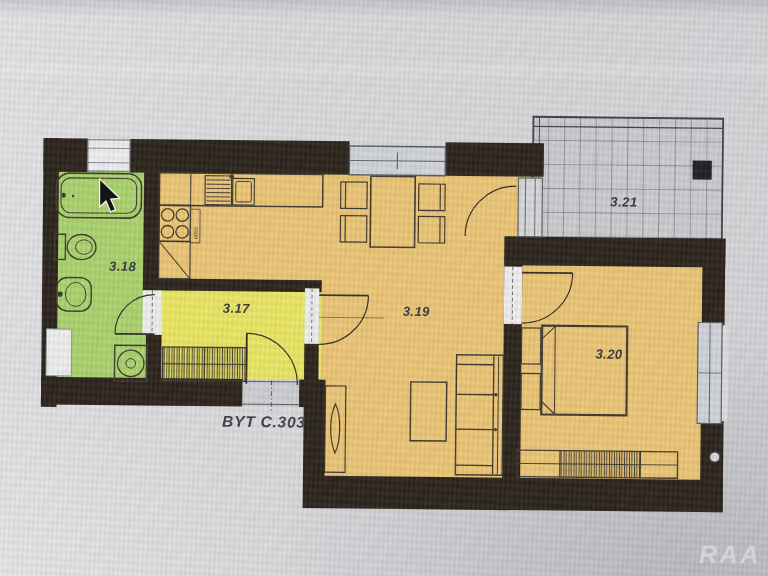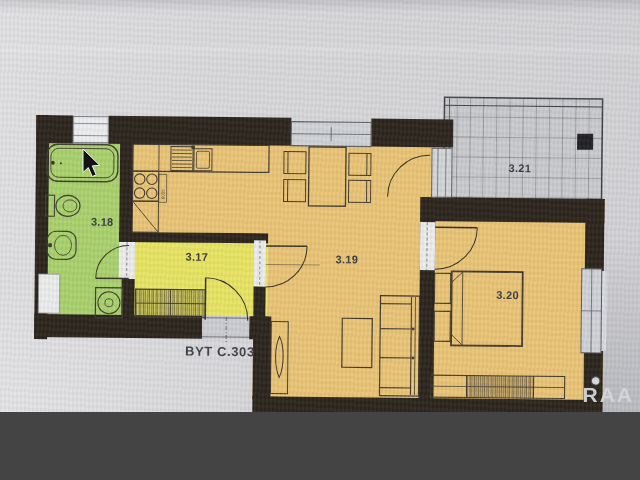--- a/index.html
+++ b/index.html
@@ -1,23 +1,23 @@
 <!DOCTYPE html>
 <html><head>
 <meta charset="utf-8">
 <style>
   html,body{margin:0;padding:0;background:#444;}
-  .photo{position:relative;width:640px;height:412px;overflow:hidden;
+  .photo{position:relative;width:640px;height:480px;overflow:hidden;
     background:
       linear-gradient(to bottom, rgba(110,112,118,.20), rgba(110,112,118,0) 3%),
       linear-gradient(to bottom, rgba(255,255,255,0) 10.5%, rgba(255,255,255,.14) 12%, rgba(255,255,255,0) 14%),
       radial-gradient(95% 75% at 90% 100%, rgba(148,150,156,.45), rgba(148,150,156,0) 58%),
       radial-gradient(80% 60% at 0% 100%, rgba(255,255,255,.18), rgba(255,255,255,0) 55%),
       linear-gradient(100deg,#e1e1e4,#d8d8db 35%,#d4d4d7 70%,#d1d1d5 100%);
-    font-family:"Liberation Sans",sans-serif;}
+    font-family:"Liberation Sans",sans-serif;font-style:italic;}
   .moire{position:absolute;inset:0;z-index:5;pointer-events:none;background:
       repeating-linear-gradient(92deg, rgba(255,255,255,.045) 0 2px, rgba(90,90,96,.045) 2px 4px),
       repeating-linear-gradient(3deg, rgba(255,255,255,.04) 0 3px, rgba(96,96,102,.04) 3px 6px);}
   .plan-wrap{position:absolute;inset:0;transform:rotate(.6deg);transform-origin:320px 250px;}
   .cursor-layer{position:absolute;inset:0;z-index:7;pointer-events:none;}
   .watermark{position:absolute;right:6px;bottom:5px;z-index:6;
     font-weight:600;font-size:21px;letter-spacing:2px;color:#d3d6dc;opacity:.95;}
   .room-label{font-family:"Liberation Sans",sans-serif;font-size:11px;font-weight:600;
     fill:#34343b;letter-spacing:.3px;}
   .apt-label{font-family:"Liberation Sans",sans-serif;font-size:13px;font-weight:700;

